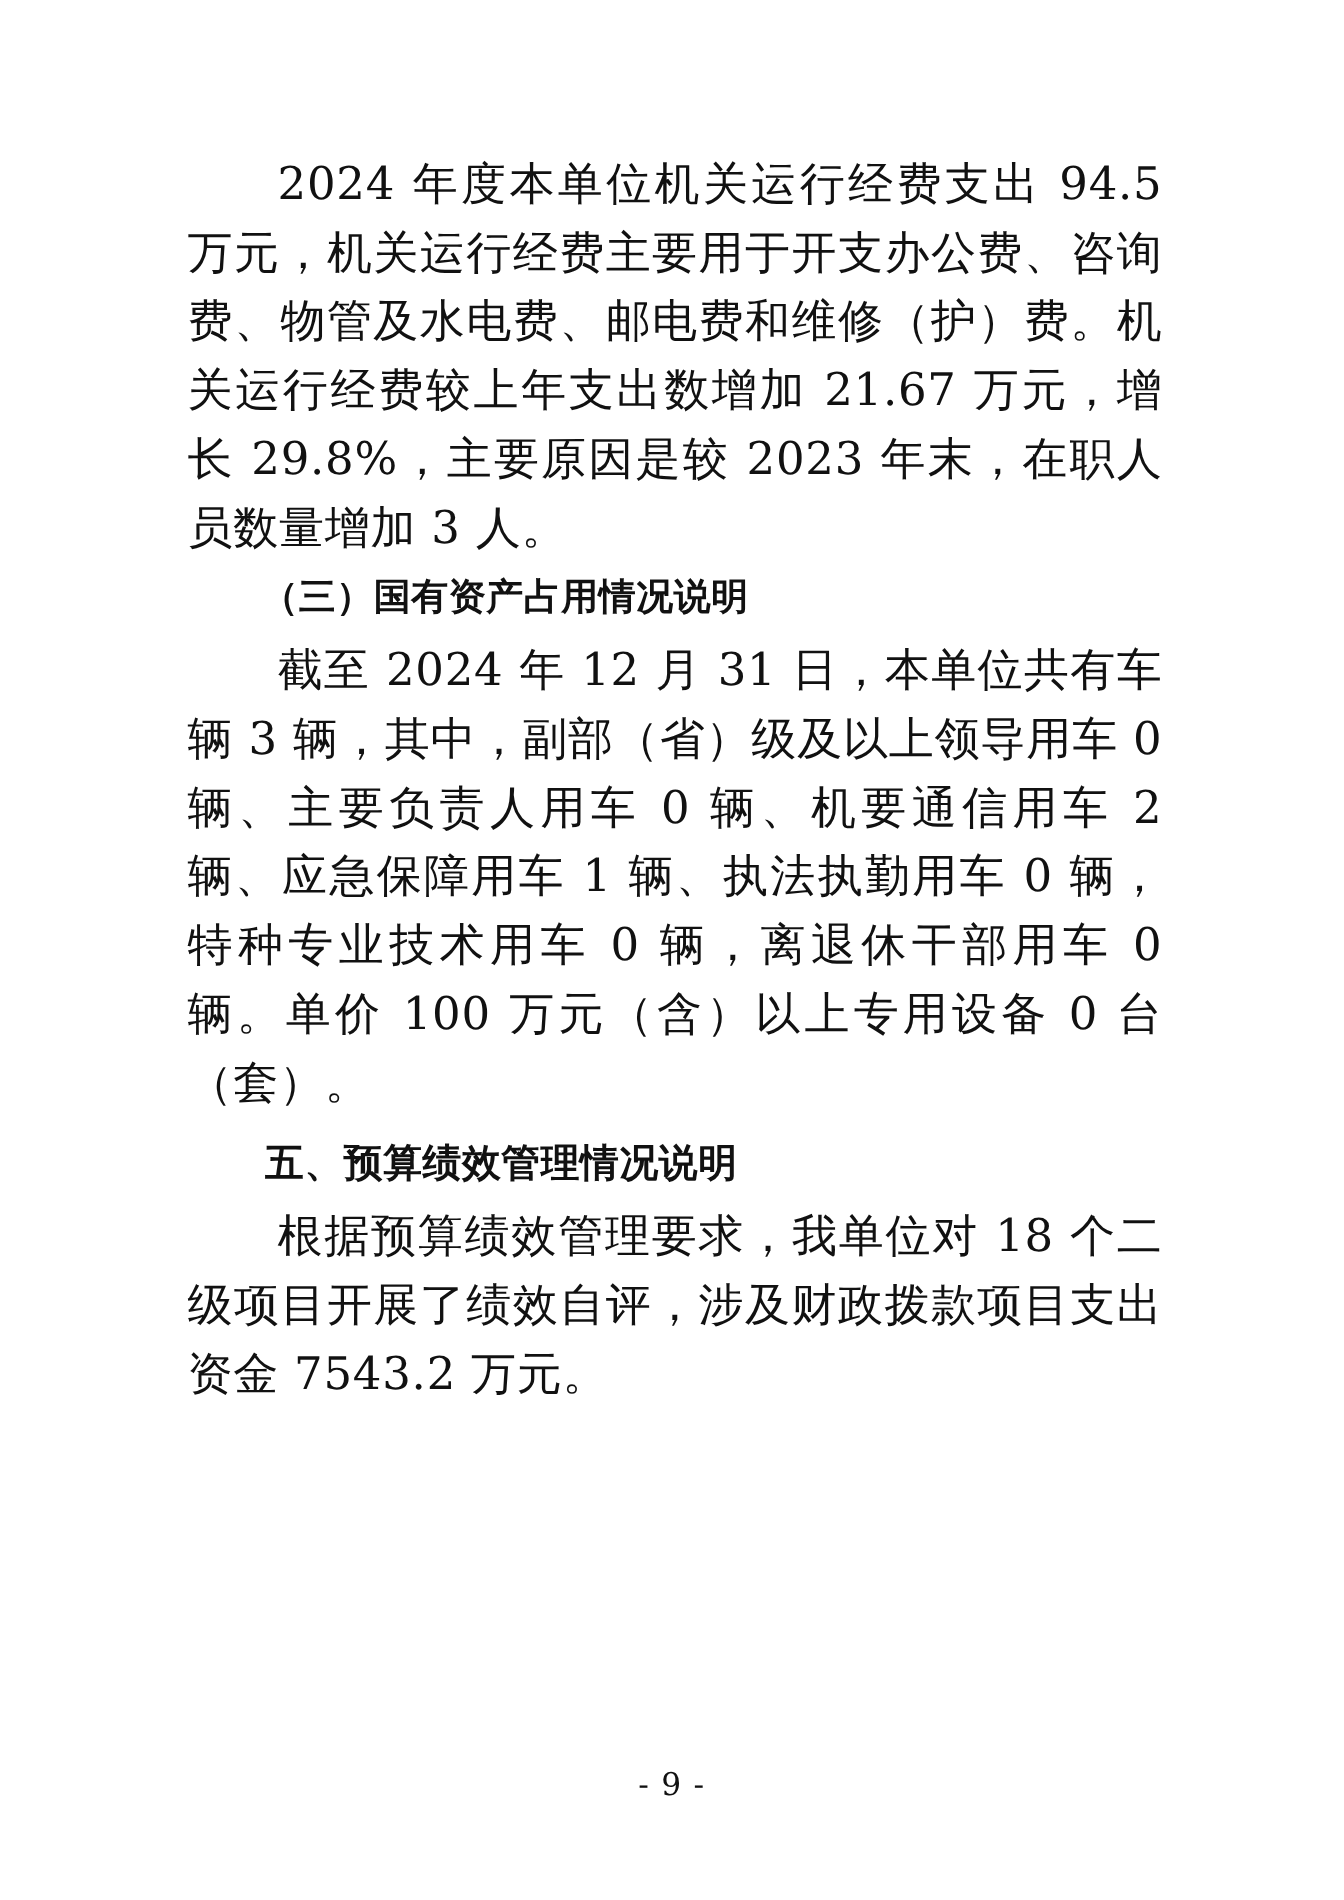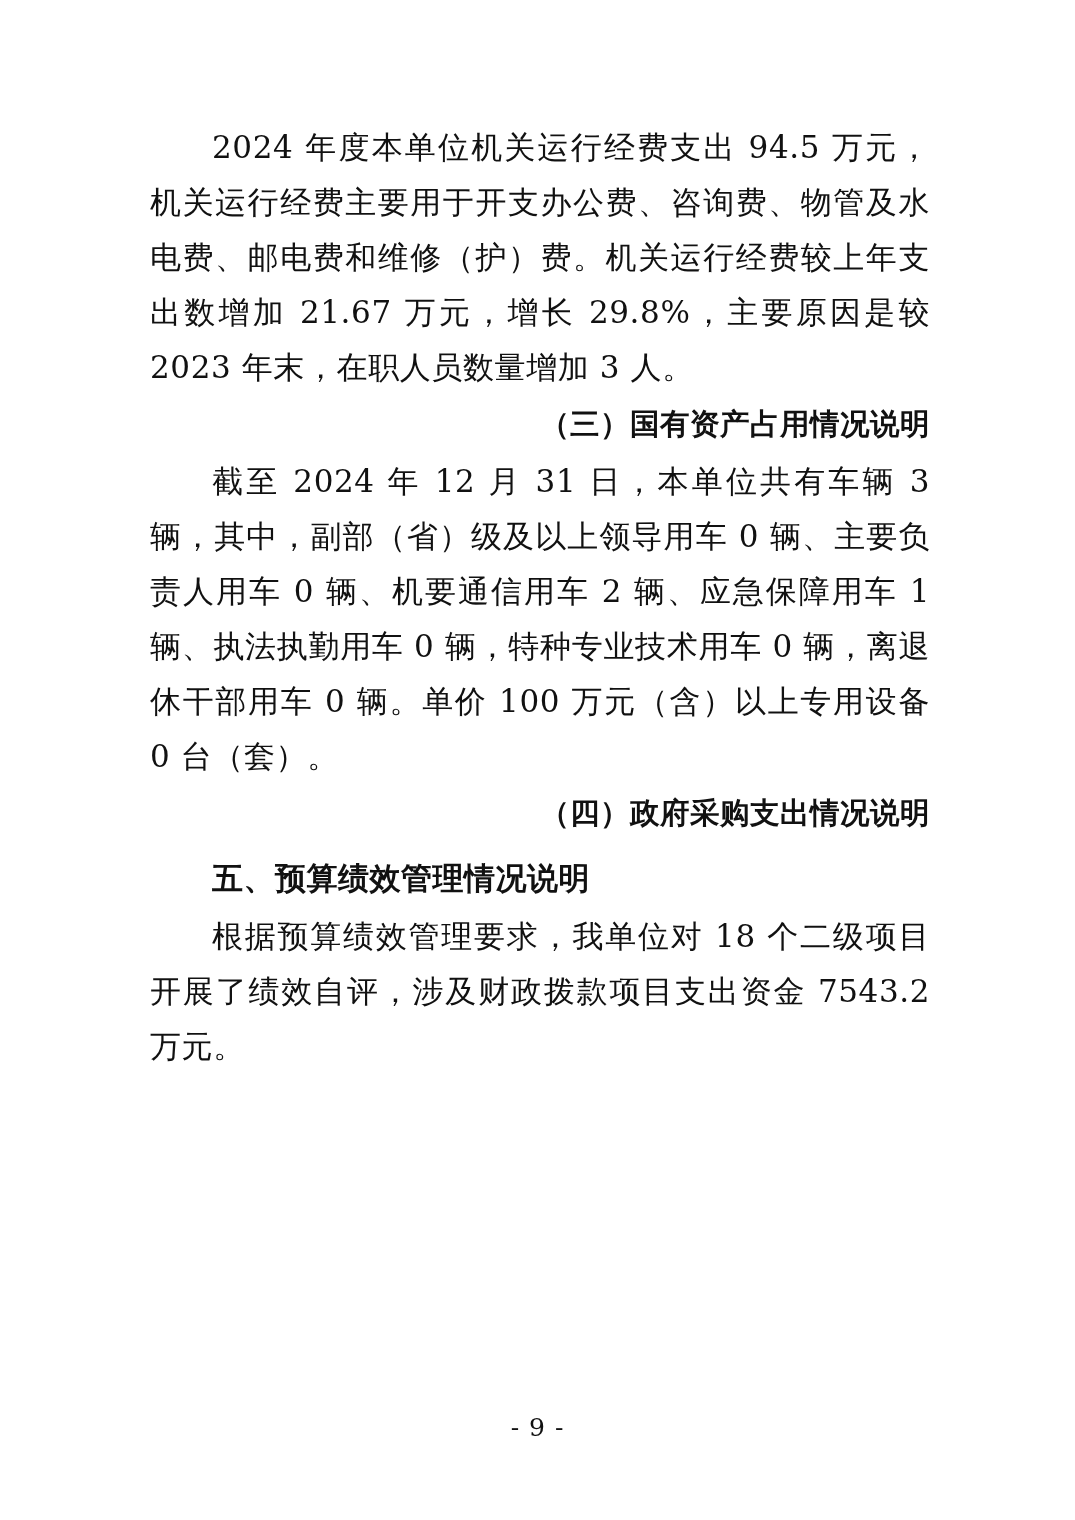--- a/index.html
+++ b/index.html
@@ -18,40 +18,39 @@
     color: #111111;
   }
   .content {
     position: absolute;
     left: 150px;
     top: 120px;
     width: 780px;
   }
   p.body-text {
     margin: 0 0 2px 0;
-    font-size: 31px;
+    font-size: 36px;
     line-height: 55px;
     text-align: justify;
     text-justify: inter-ideograph;
     text-indent: 2em;
     letter-spacing: 0.6px;
     font-family: "DejaVu Serif", "Liberation Serif", serif;
   }
   p.body-text.just-all {
     text-align: justify;
   }
   h3.sub-heading {
     margin: 0 0 2px 0;
     font-size: 29.5px;
     line-height: 55px;
     text-indent: 2em;
     font-weight: bold;
     letter-spacing: 0.5px;
-    font-family: Liberation Serif, serif;
-    text-align: right;
+    font-family: Liberation Mono, monospace;
   }
   h2.section-heading {
     margin: 8px 0 2px 0;
     font-size: 31px;
     line-height: 58px;
     text-indent: 2em;
     font-weight: bold;
     letter-spacing: 0.5px;
     font-family: "DejaVu Sans", "Liberation Sans", sans-serif;
   }
@@ -73,21 +72,20 @@
 <div class="page">
 
   <div class="content">
 
     <p class="body-text">2024 年度本单位机关运行经费支出 94.5 万元，机关运行经费主要用于开支办公费、咨询费、物管及水电费、邮电费和维修（护）费。机关运行经费较上年支出数增加 21.67 万元，增长 29.8%，主要原因是较 2023 年末，在职人员数量增加 3 人。</p>
 
     <h3 class="sub-heading">（三）国有资产占用情况说明</h3>
 
     <p class="body-text">截至 2024 年 12 月 31 日，本单位共有车辆 3 辆，其中，副部（省）级及以上领导用车 0 辆、主要负责人用车 0 辆、机要通信用车 2 辆、应急保障用车 1 辆、执法执勤用车 0 辆，特种专业技术用车 0 辆，离退休干部用车 0 辆。单价 100 万元（含）以上专用设备 0 台（套）。</p>
 
-    <h3 class="sub-heading">（四）政府采购支出情况说明</h3>
 
 
     <h2 class="section-heading">五、预算绩效管理情况说明</h2>
 
     <p class="body-text">根据预算绩效管理要求，我单位对 18 个二级项目开展了绩效自评，涉及财政拨款项目支出资金 7543.2 万元。</p>
 
   </div>
 
   <div class="page-number">- 9 -</div>
 

